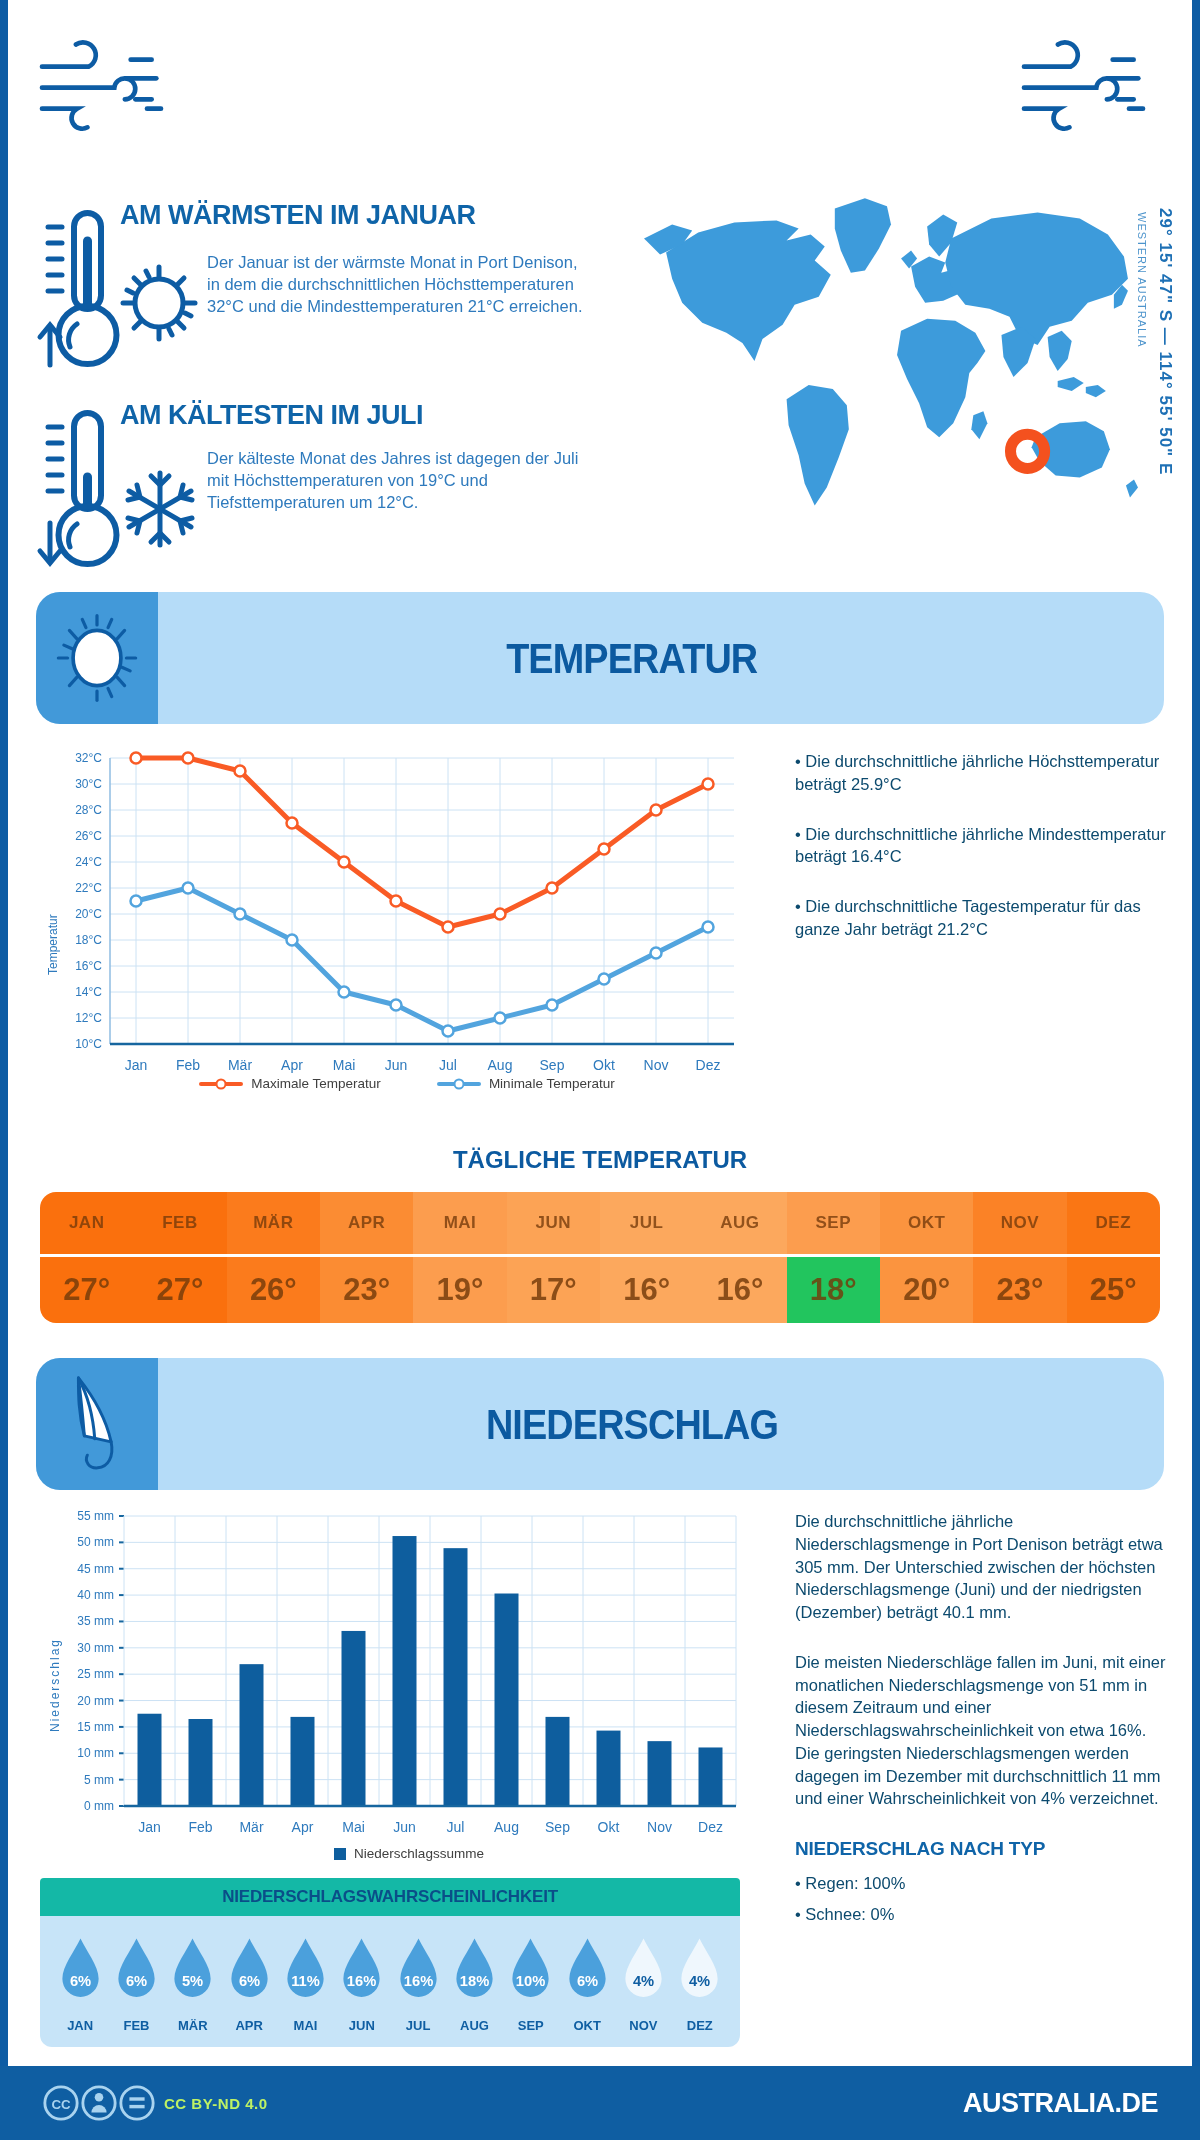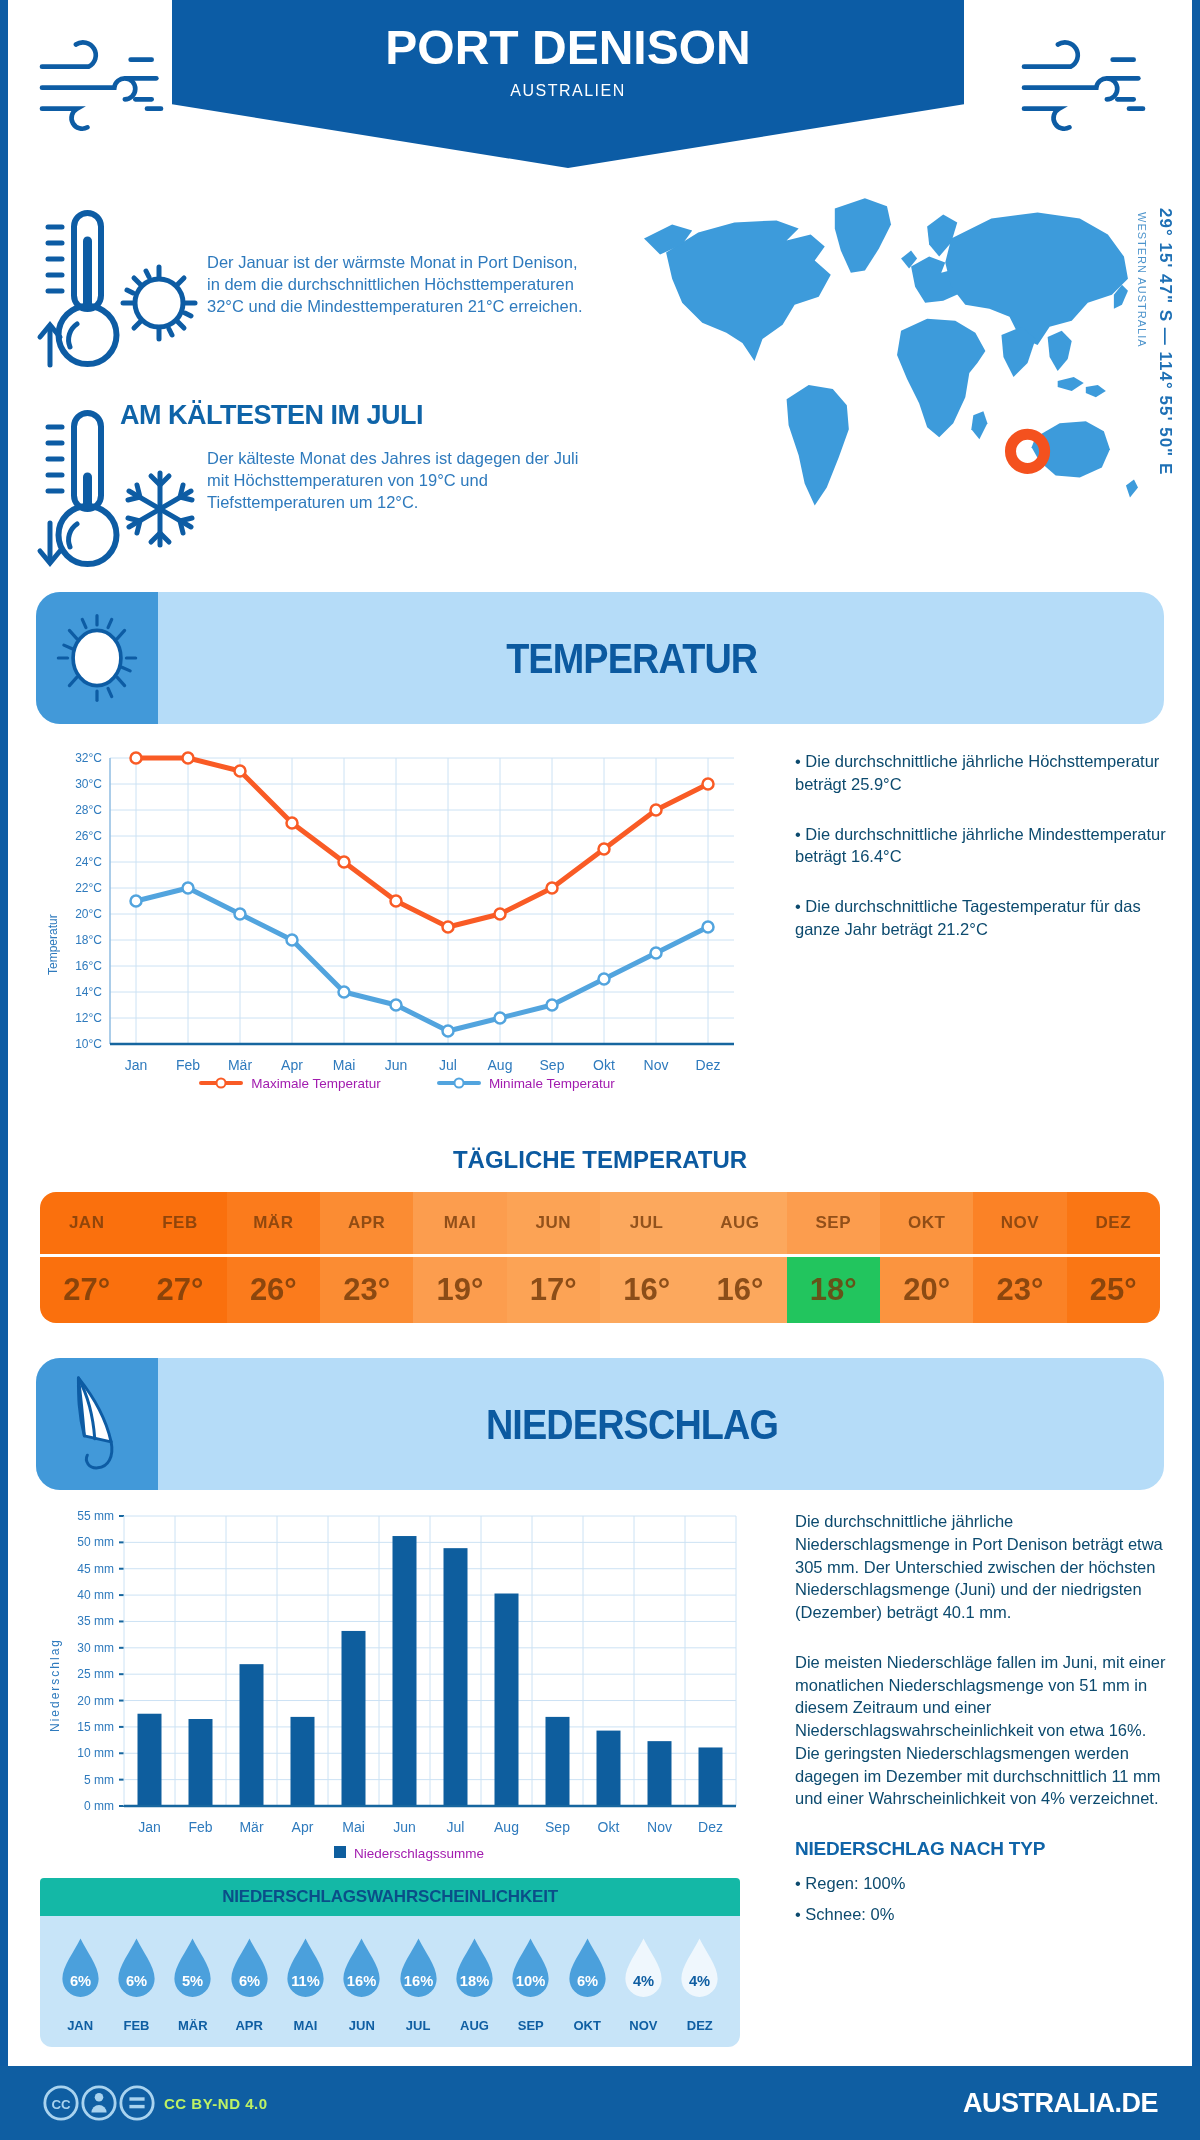--- a/index.html
+++ b/index.html
@@ -39,21 +39,21 @@
         color:#0C5AA0;}
   .banner .btitle span{display:inline-block;transform:scaleX(.88);letter-spacing:-1px;}
 
   
   .chart{position:absolute;}
   svg text.tick{font-size:12px;fill:#2E7ABD;}
   svg text.cat{font-size:14px;fill:#2E7ABD;}
   .ylab{position:absolute;transform:rotate(-90deg);transform-origin:left top;
         font-size:12px;color:#2E7ABD;white-space:nowrap;}
   .legend{position:absolute;display:flex;justify-content:center;gap:56px;align-items:center;}
-  .legend .item{display:flex;gap:8px;font-size:13.5px;color:#a21caf;}
+  .legend .item{display:flex;align-items:center;gap:8px;font-size:13.5px;color:#404040;}
 
   
   .colr{position:absolute;left:795px;width:374px;}
   .colr .ch{font-size:19px;font-weight:bold;color:#0F64A8;line-height:1.3;letter-spacing:-0.2px;}
   .colr p{font-size:16.5px;line-height:1.38;color:#0c4a6e;margin:0 0 27px 0;}
   .colr p.tight{margin-bottom:8px;}
 
   
   .daily-title{position:absolute;left:0;top:1146px;width:100%;text-align:center;
         font-size:24px;font-weight:bold;color:#0C5AA0;}
@@ -99,24 +99,20 @@
   </svg>
   <svg class="windicon wind-r" viewBox="0 0 120 100" fill="none" stroke="#0D5CA4" stroke-width="4" stroke-linecap="round">
     <path d="M12,36 h40 a11,11 0 1 0 -11,-19"></path>
     <path d="M12,54 h62 a9,9 0 1 1 9,10"></path>
     <path d="M12,72 h30 a9,9 0 1 0 9,16"></path>
     <path d="M88,30 h18"></path>
       <path d="M84,46 h26"></path>
       <path d="M92,64 h14"></path>
       <path d="M102,72 h12"></path>
   </svg>
-  <div class="ribbon">
-    <div class="title">PORT DENISON</div>
-    <div class="subtitle">AUSTRALIEN</div>
-  </div>
 
   <svg class="fact-icon" style="left:34px;top:205px" viewBox="0 0 175 170" fill="none" stroke="#0D5CA4" stroke-linecap="round">
     <g stroke-width="5">
         <path d="M14,22 h14"></path>
         <path d="M14,38 h14"></path>
         <path d="M14,54 h14"></path>
         <path d="M14,70 h14"></path>
         <path d="M14,86 h14"></path>
       </g>
     <rect x="40" y="8" width="27" height="96" rx="13.5" stroke-width="6"></rect>
@@ -136,20 +132,21 @@
       <path d="M100,73 l7,7"></path>
         <path d="M143,116 l7,7"></path>
         <path d="M150,73 l-7,7"></path>
         <path d="M107,116 l-7,7"></path>
       <path d="M112,66 l3,6"></path>
         <path d="M138,130 l-3,-6"></path>
         <path d="M93,85 l6,3"></path>
         <path d="M157,111 l-6,-3"></path>
     </g>
   </svg>
+  <div class="fact-h" style="left:120px;top:200px">AM WÄRMSTEN IM JANUAR</div>
   <div class="fact-p" style="left:207px;top:252px">Der Januar ist der wärmste Monat in Port Denison, in dem die durchschnittlichen Höchsttemperaturen 32°C und die Mindesttemperaturen 21°C erreichen.</div>
 
   <svg class="fact-icon" style="left:34px;top:405px" viewBox="0 0 175 170" fill="none" stroke="#0D5CA4" stroke-linecap="round">
     <g stroke-width="5">
         <path d="M14,22 h14"></path>
         <path d="M14,38 h14"></path>
         <path d="M14,54 h14"></path>
         <path d="M14,70 h14"></path>
         <path d="M14,86 h14"></path>
       </g>

